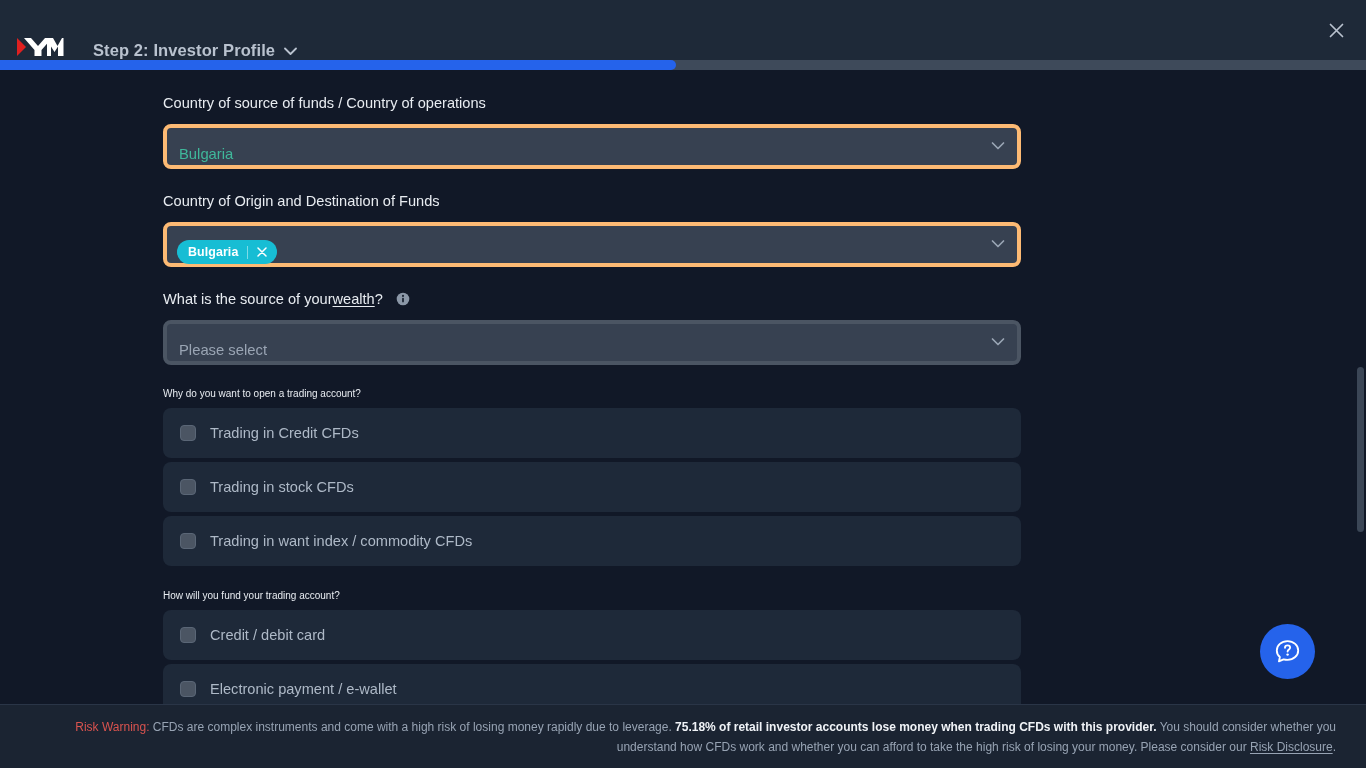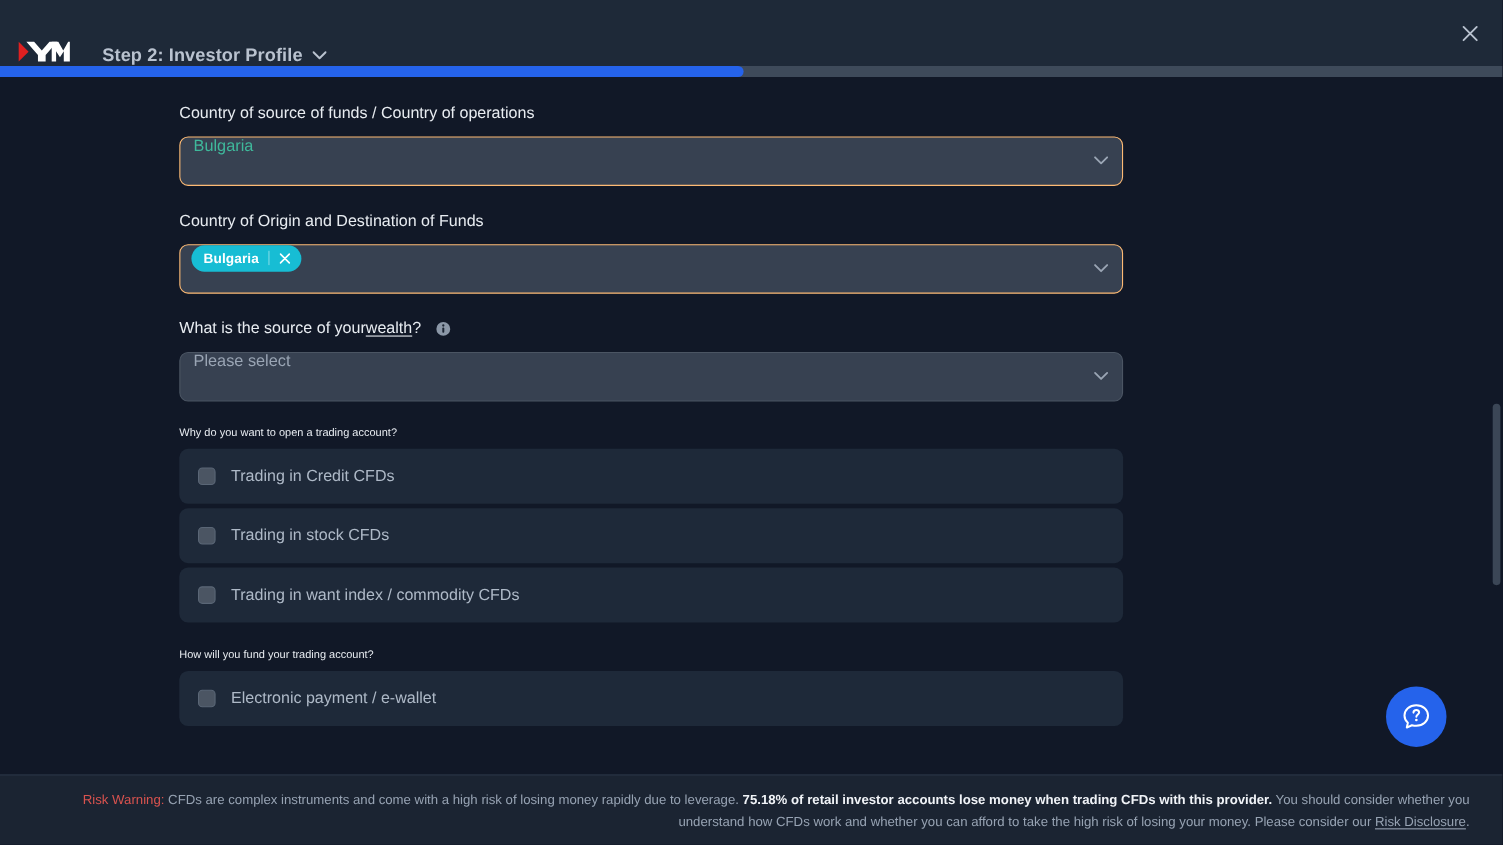--- a/index.html
+++ b/index.html
@@ -123,24 +123,25 @@
 
   .info-icon {
     margin-left: 13px;
     display: inline-flex;
     align-items: center;
   }
 
   .select-box {
     height: 45px;
     background: #374151;
-    border: 1px solid #fdba74;
+    border: 4px solid #fdba74;
     border-radius: 8px;
     display: flex;
-    padding: 0 14px 0 12px;
+    align-items: center;
+    padding: 16px 14px 0 12px;
     position: relative;
     cursor: pointer;
     margin-bottom: 23px;
   }
   .select-box.plain {
     border-color: #4b5563;
   }
   .select-value {
     font-size: 14.8px;
     color: #3fb89b;
@@ -396,20 +397,24 @@
           <span class="opt-label">Trading in want index / commodity CFDs</span>
         </div>
       </div>
 
     <div class="spacer-lg"></div>
 
     <div class="group-label">How will you fund your trading account?</div>
     <div id="how-fund-options">
         <div class="opt-row">
           <div class="checkbox"></div>
+          <span class="opt-label">Credit / debit card</span>
+        </div>
+        <div class="opt-row">
+          <div class="checkbox"></div>
           <span class="opt-label">Electronic payment / e-wallet</span>
         </div>
       </div>
 
   </div>
 </div>
 
 <div class="scrollbar">
   <div class="scroll-thumb"></div>
 </div>

